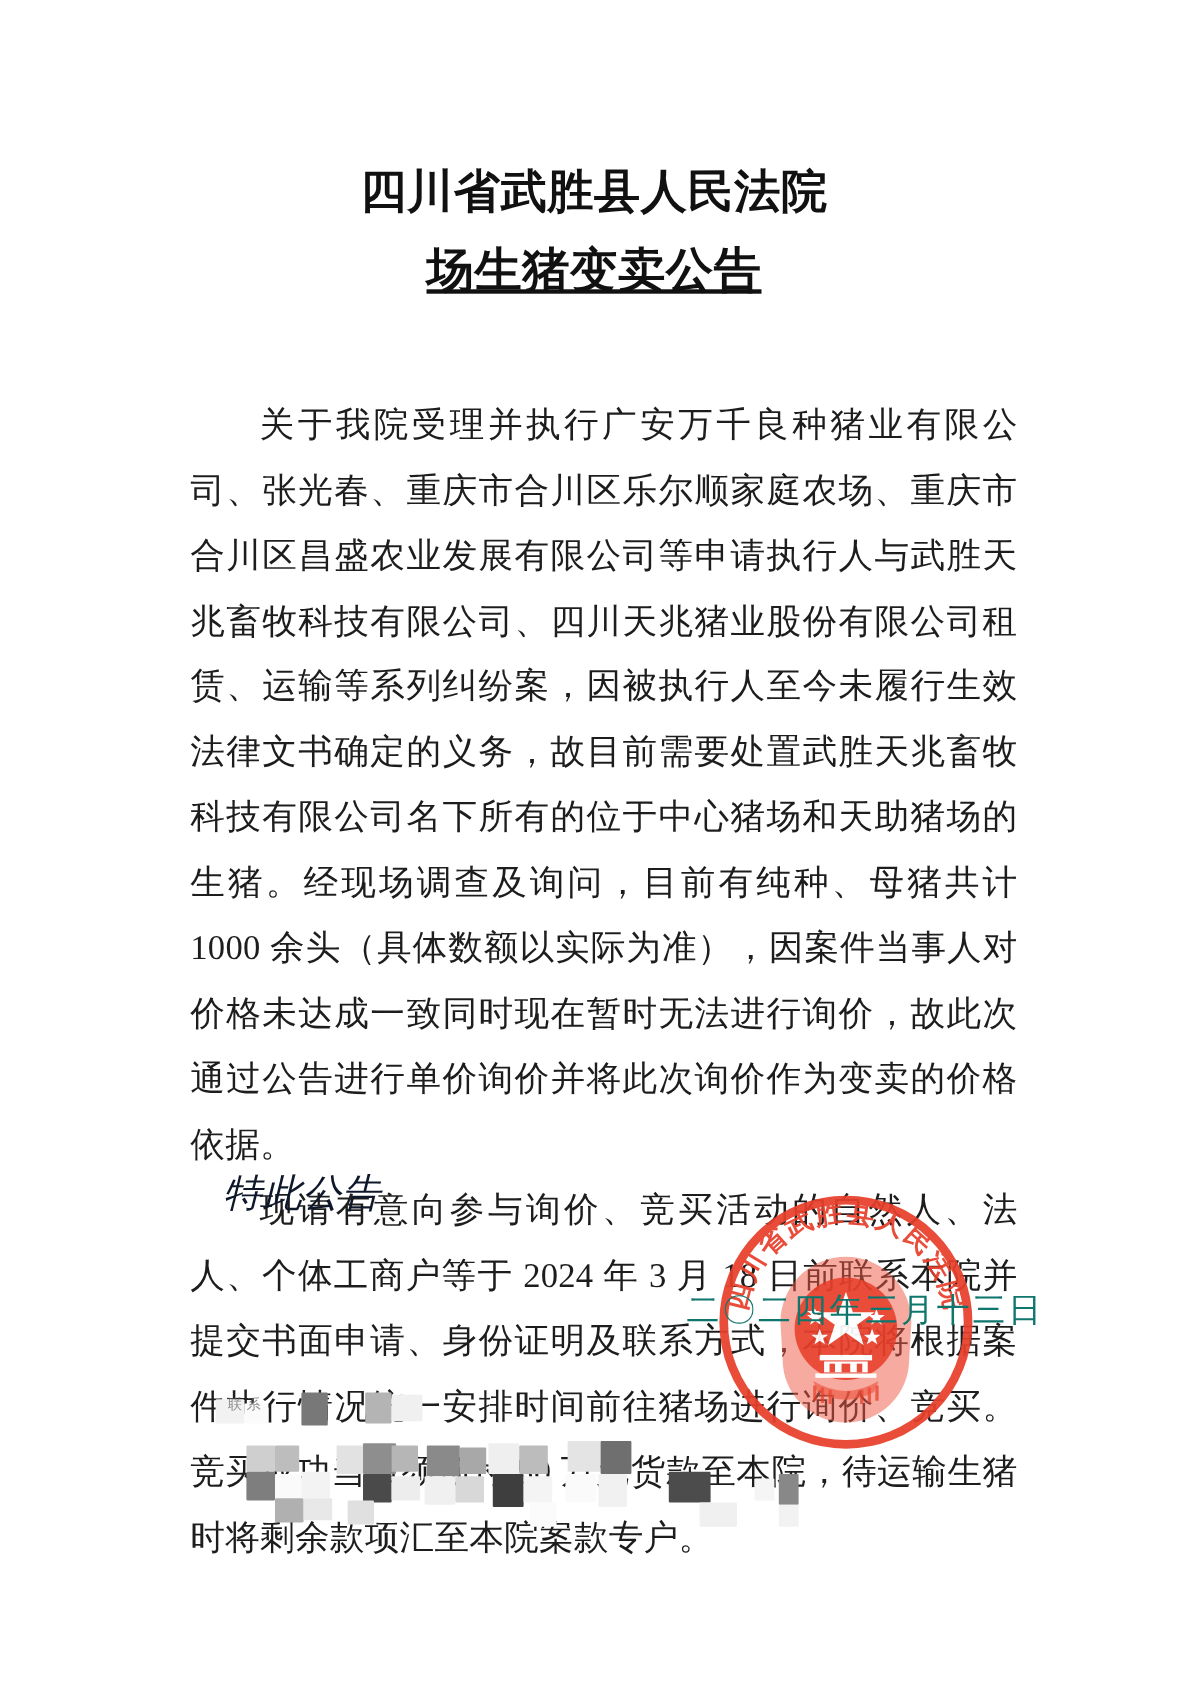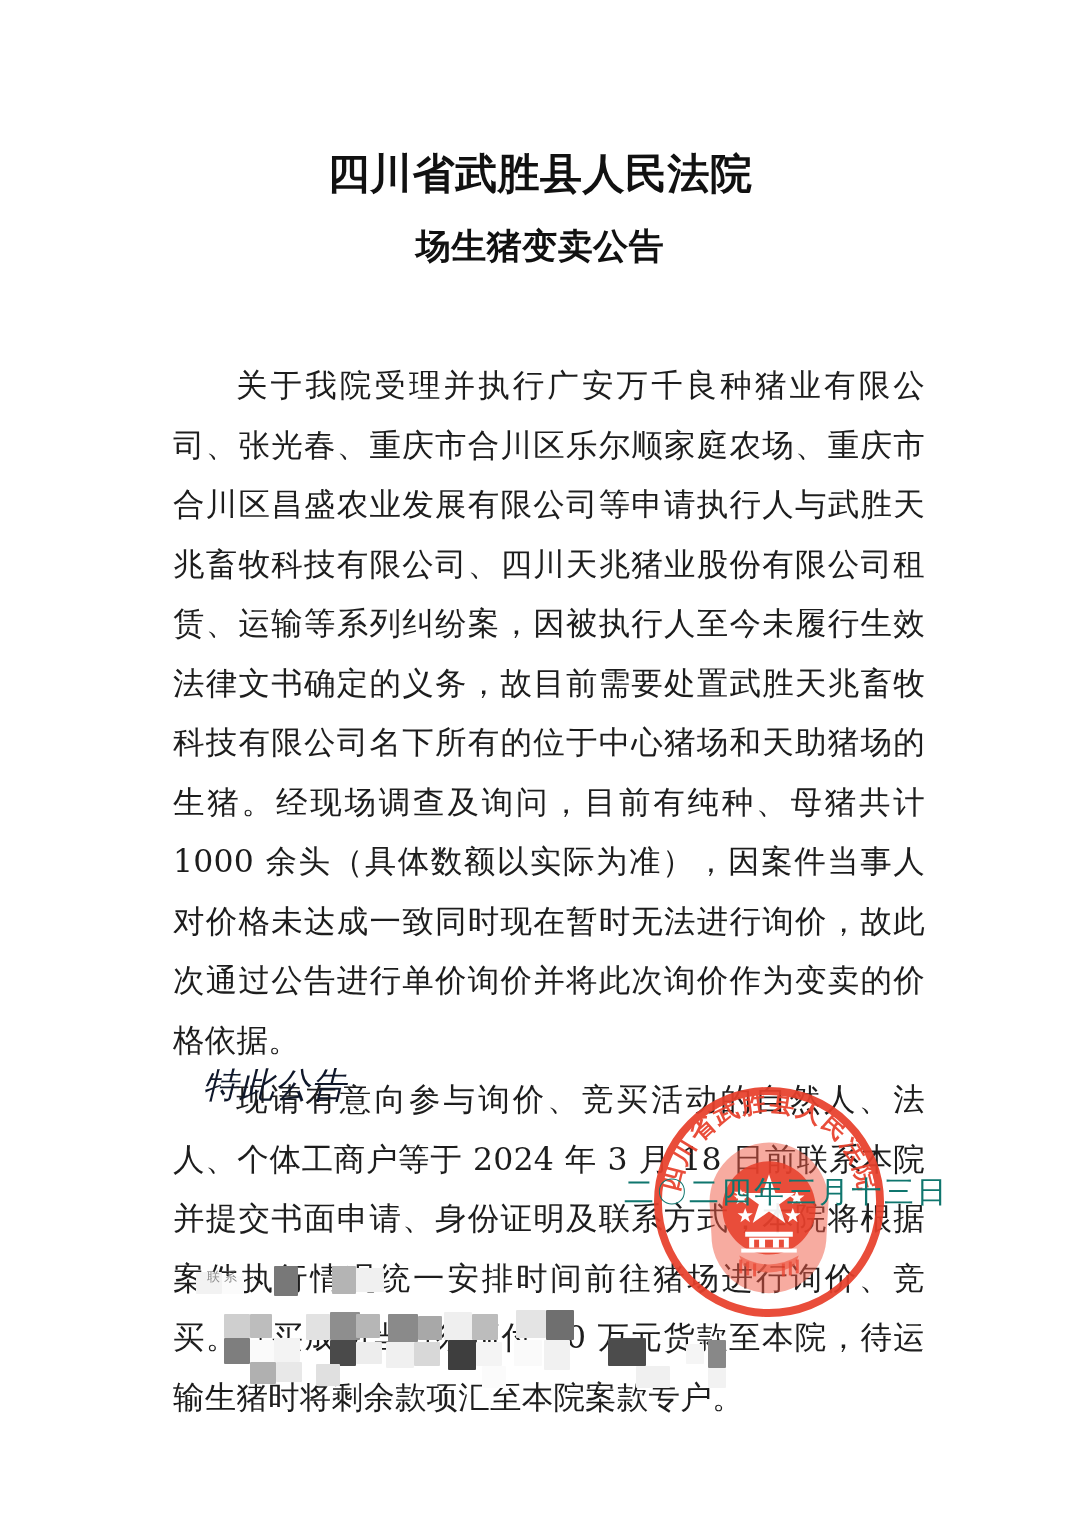--- a/index.html
+++ b/index.html
@@ -32,40 +32,40 @@
     font-family: "DejaVu Serif", "Liberation Serif", serif;
     font-weight: 700;
     font-size: 43px;
     line-height: 72px;
     letter-spacing: 1px;
     color: #111111;
     white-space: nowrap;
   }
   .title-line.l1 { font-size: 42px; letter-spacing: 0.5px; }
   .title-line.l2 { font-size: 43px; letter-spacing: 0.5px; }
-  .title-line.l3 { font-size: 35px; letter-spacing: 0.5px; }
+  .title-line.l3 { font-size: 43px; letter-spacing: 0.5px; text-decoration: underline; }
 
   
   .body-block {
     position: absolute;
     left: 173px;
     top: 356px;
     width: 752px;
   }
   .para {
     font-size: 31.5px;
     line-height: 59.5px;
     color: #1d1d1d;
     text-align: justify;
     text-align-last: left;
     text-justify: inter-character;
     letter-spacing: 0.2px;
     margin: 0;
   }
-  .para.indent { text-indent: 2em; }
+  .para.indent { text-indent: 2em; font-family: Liberation Serif, serif; }
 
   
   .closing {
     position: absolute;
     left: 203px;
     top: 1063px;
     font-size: 35px;
     line-height: 45px;
     color: #0f172a;
     letter-spacing: 1px;

